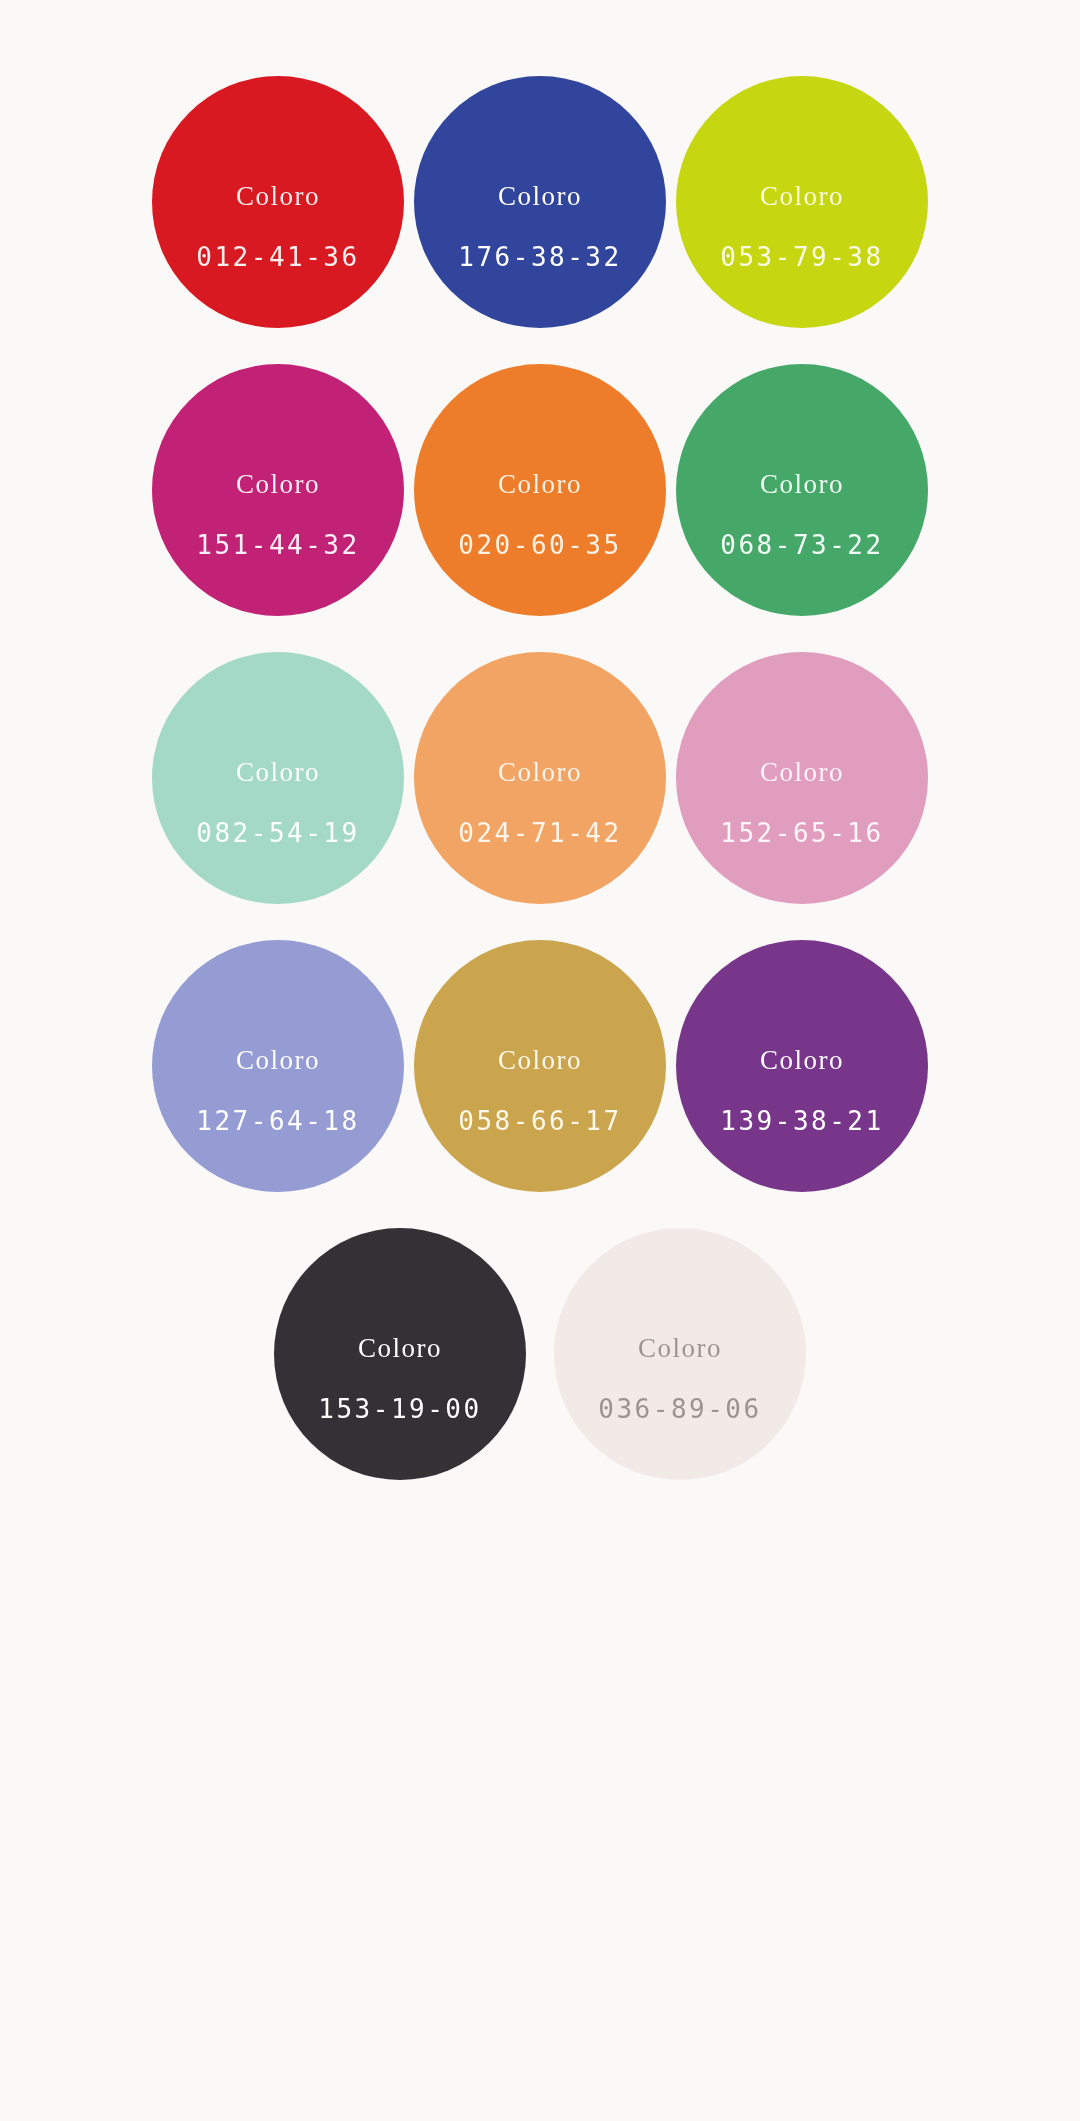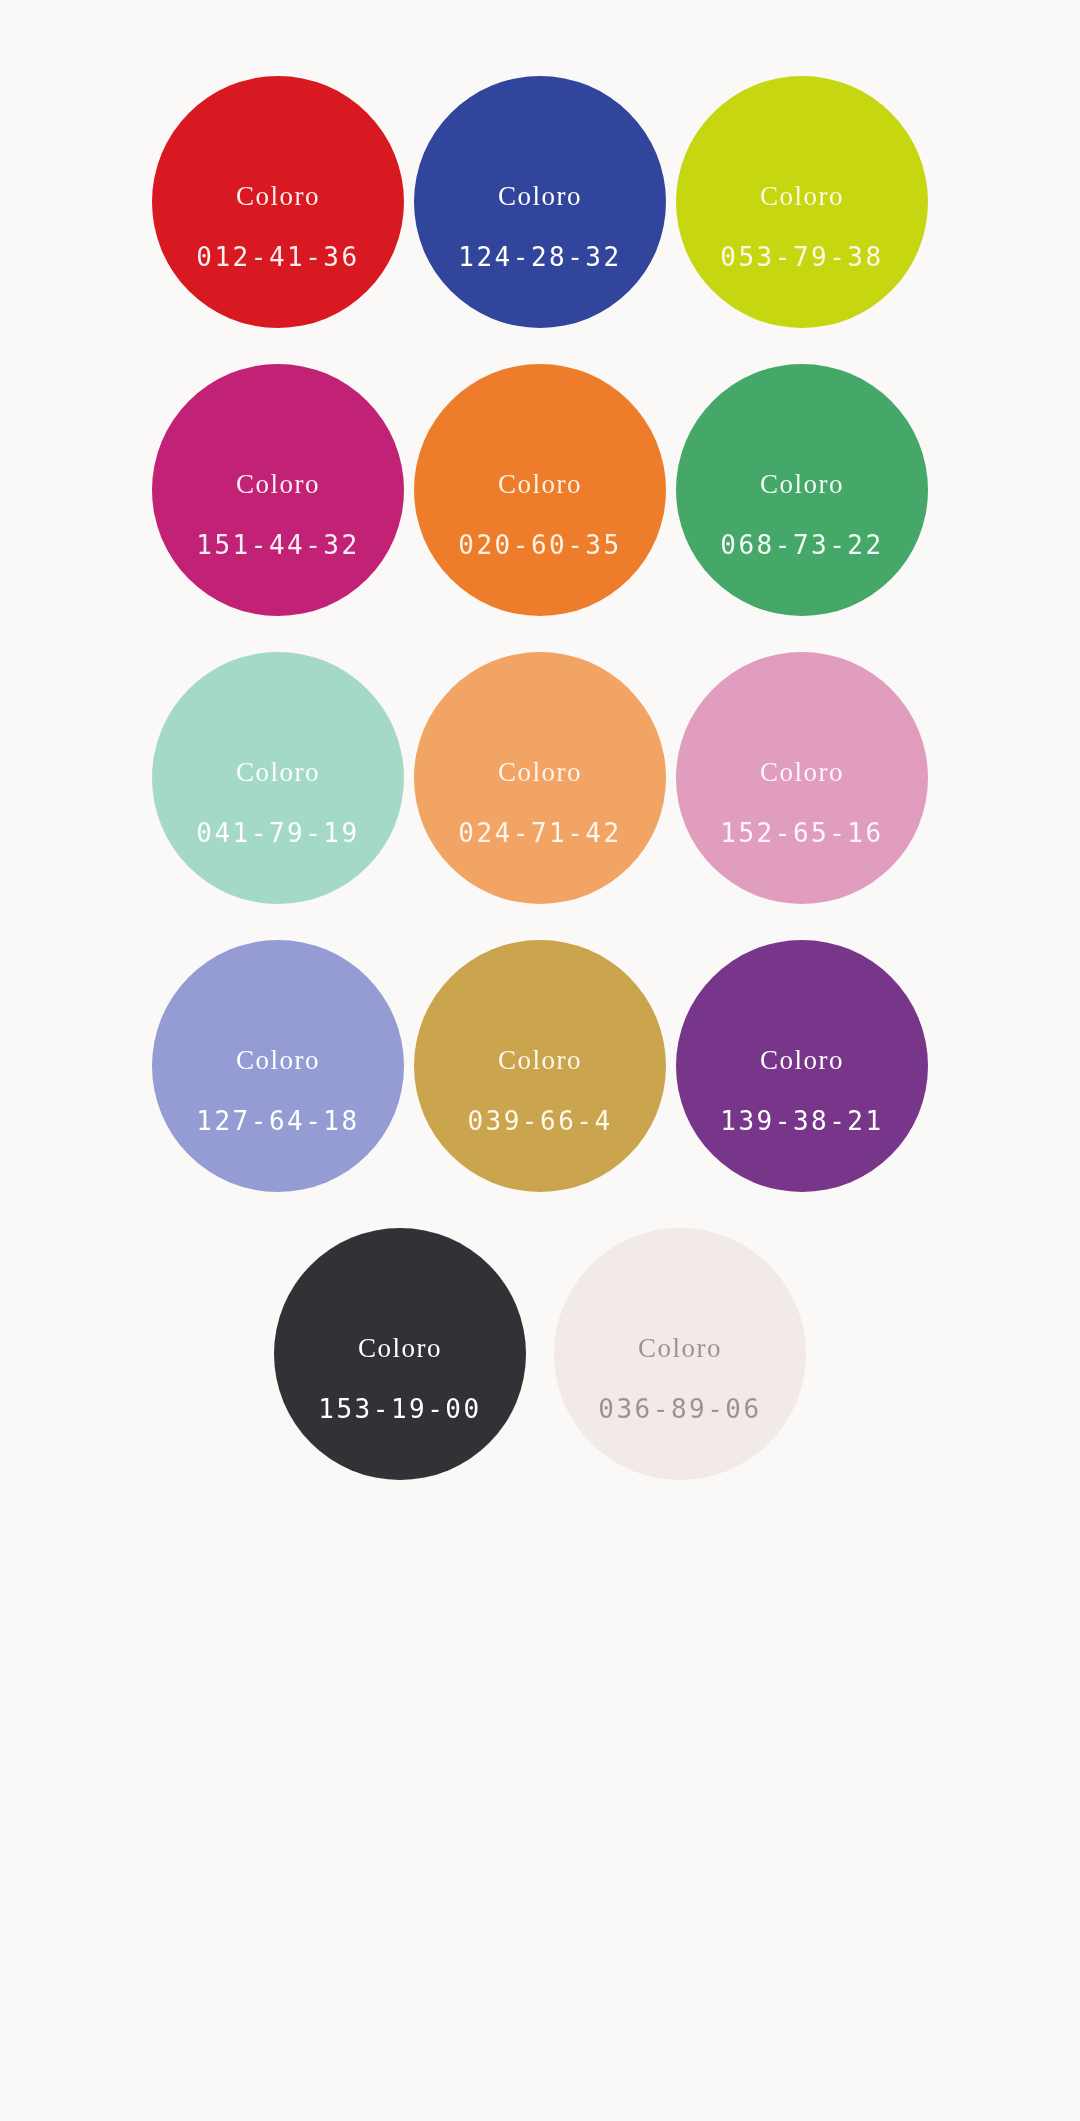--- a/index.html
+++ b/index.html
@@ -72,21 +72,21 @@
 <body>
 
 <div id="palette-board">
   <div class="swatch-row row-three" id="row-1">
       <div class="swatch" style="background: rgb(216, 25, 33); color: rgb(251, 238, 238);">
         <div class="swatch-brand">Coloro</div>
         <div class="swatch-code">012-41-36</div>
       </div>
       <div class="swatch" style="background: rgb(48, 69, 155); color: rgb(255, 255, 255);">
         <div class="swatch-brand">Coloro</div>
-        <div class="swatch-code">124-28-32</div>
+        <div class="swatch-code">176-38-32</div>
       </div>
       <div class="swatch" style="background: rgb(198, 214, 17); color: rgb(250, 251, 230);">
         <div class="swatch-brand">Coloro</div>
         <div class="swatch-code">053-79-38</div>
       </div>
     </div>
   <div class="swatch-row row-three" id="row-2">
       <div class="swatch" style="background: rgb(194, 34, 117); color: rgb(253, 239, 246);">
         <div class="swatch-brand">Coloro</div>
         <div class="swatch-code">151-44-32</div>
@@ -96,39 +96,39 @@
         <div class="swatch-code">020-60-35</div>
       </div>
       <div class="swatch" style="background: rgb(69, 168, 105); color: rgb(242, 251, 245);">
         <div class="swatch-brand">Coloro</div>
         <div class="swatch-code">068-73-22</div>
       </div>
     </div>
   <div class="swatch-row row-three" id="row-3">
       <div class="swatch" style="background: rgb(165, 217, 199); color: rgb(251, 255, 253);">
         <div class="swatch-brand">Coloro</div>
-        <div class="swatch-code">041-79-19</div>
+        <div class="swatch-code">082-54-19</div>
       </div>
       <div class="swatch" style="background: rgb(241, 164, 99); color: rgb(254, 246, 236);">
         <div class="swatch-brand">Coloro</div>
         <div class="swatch-code">024-71-42</div>
       </div>
       <div class="swatch" style="background: rgb(224, 157, 190); color: rgb(255, 246, 250);">
         <div class="swatch-brand">Coloro</div>
         <div class="swatch-code">152-65-16</div>
       </div>
     </div>
   <div class="swatch-row row-three" id="row-4">
       <div class="swatch" style="background: rgb(148, 156, 211); color: rgb(255, 255, 255);">
         <div class="swatch-brand">Coloro</div>
         <div class="swatch-code">127-64-18</div>
       </div>
       <div class="swatch" style="background: rgb(203, 165, 78); color: rgb(253, 248, 234);">
         <div class="swatch-brand">Coloro</div>
-        <div class="swatch-code">039-66-4</div>
+        <div class="swatch-code">058-66-17</div>
       </div>
       <div class="swatch" style="background: rgb(120, 54, 138); color: rgb(255, 255, 255);">
         <div class="swatch-brand">Coloro</div>
         <div class="swatch-code">139-38-21</div>
       </div>
     </div>
   <div class="swatch-row row-two" id="row-5">
       <div class="swatch" style="background: rgb(51, 49, 54); color: rgb(255, 255, 255);">
         <div class="swatch-brand">Coloro</div>
         <div class="swatch-code">153-19-00</div>

